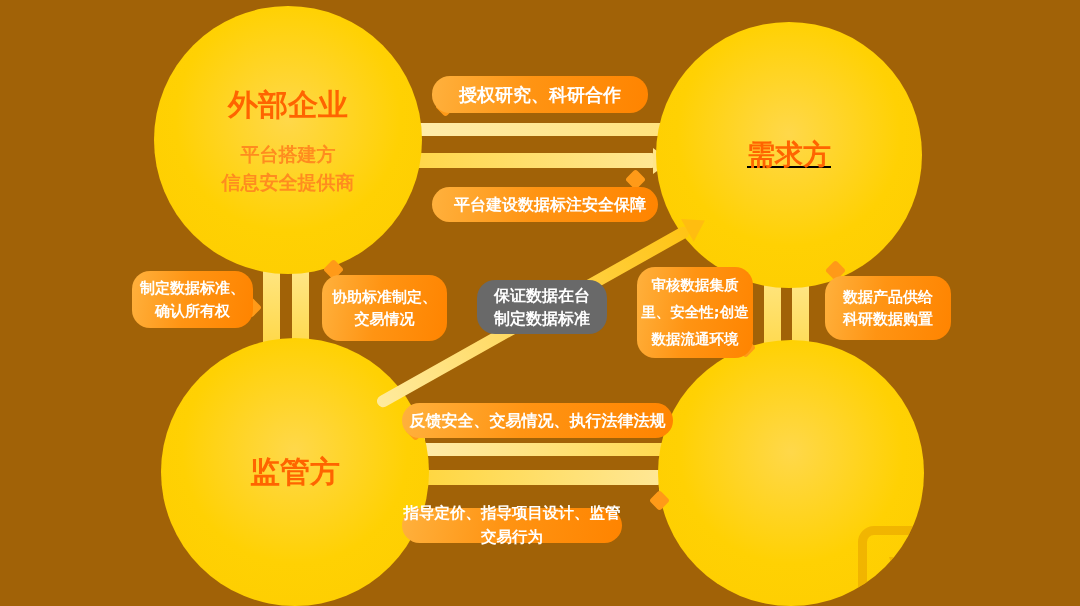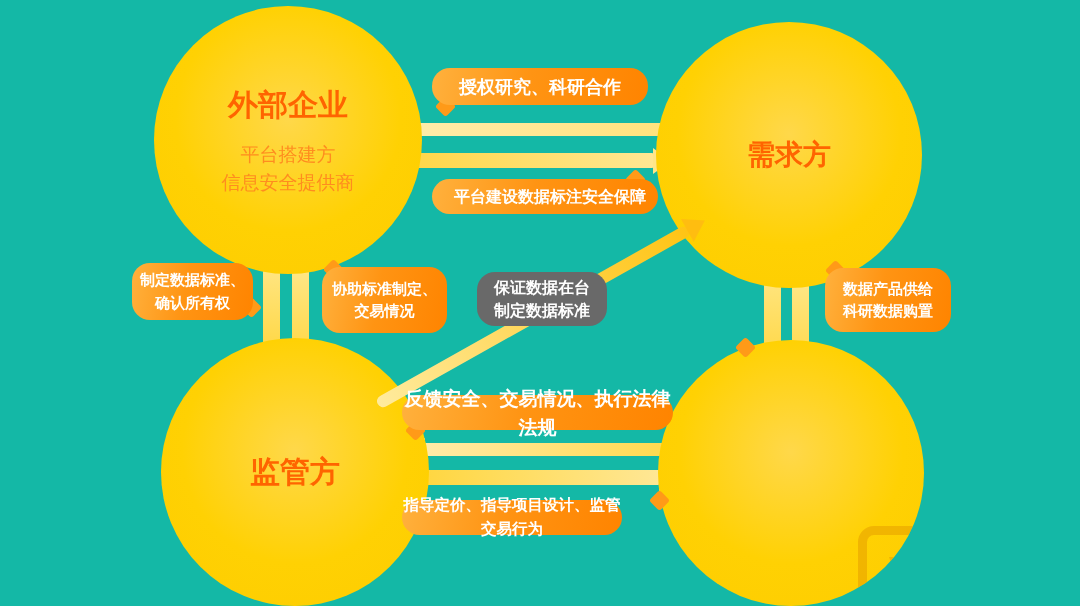--- a/index.html
+++ b/index.html
@@ -1,26 +1,26 @@
 <!DOCTYPE html>
 <html><head>
 <meta charset="utf-8">
 <style>
   html,body{margin:0;padding:0;background:#000;}
   body{font-family:"DejaVu Sans","Liberation Sans",sans-serif;}
-  #stage{position:relative;width:1080px;height:606px;background:#14b8a6;overflow:hidden;}
+  #stage{position:relative;width:1080px;height:606px;background:#a16207;overflow:hidden;}
 
   
   .circle{position:absolute;border-radius:50%;overflow:hidden;z-index:2;
     background:radial-gradient(circle at 50% 42%, #ffd84a 0%, #ffd103 55%, #fdcc00 100%);
     display:flex;flex-direction:column;align-items:center;justify-content:center;text-align:center;}
   .circle .title{color:#ff6400;font-weight:bold;font-size:30px;line-height:1.4;}
-  .circle .roles{margin-top:14px;color:#ff8c1f;font-weight:normal;font-size:19px;line-height:1.5;}
+  .circle .roles{margin-top:14px;color:#ff8c1f;font-weight:bold;font-size:19px;line-height:1.5;}
   #circle-external{left:154px;top:6px;width:268px;height:268px;}
-  #circle-demand{left:656px;top:22px;width:266px;height:266px;}
+  #circle-demand{left:656px;top:22px;width:266px;height:266px;text-decoration:underline;}
   #circle-demand .title{font-size:28px;}
   #circle-regulator{left:161px;top:338px;width:268px;height:268px;text-align:right;}
   #circle-exchange{left:658px;top:340px;width:266px;height:266px;}
 
   
   .watermark{position:absolute;left:200px;top:186px;width:82px;height:82px;
     border:9px solid rgba(230,158,0,.55);border-radius:16px;
     display:flex;align-items:center;justify-content:center;
     color:rgba(230,158,0,.55);font-size:50px;font-weight:bold;}
 
@@ -48,37 +48,37 @@
     transform:rotate(-29.3deg);z-index:3;}
   .diag .bar{width:100%;height:100%;border-radius:6px;
     background:linear-gradient(90deg,#ffeb9e 0%,#ffd450 55%,#ffc414 100%);}
   .diag .head{position:absolute;right:-19px;top:-7px;width:0;height:0;
     border-left:20px solid #ffbd10;border-top:13px solid transparent;border-bottom:13px solid transparent;}
 
   
   .bubble{position:absolute;z-index:5;color:#fff;font-weight:bold;text-align:center;
     display:flex;flex-direction:column;align-items:center;justify-content:center;
     border-radius:18px;line-height:1.5;
-    background:linear-gradient(100deg,#ffb13d 0%,#ff9413 45%,#ff8400 100%);}
+    background:linear-gradient(100deg,#ffb13d 0%,#ff9413 45%,#ff8400 100%);margin-top:8px;}
   .tail{position:absolute;width:15px;height:15px;background:#ff9a18;transform:rotate(45deg);
     border-radius:3px;z-index:4;}
 
   #bubble-grant{left:432px;top:68px;width:216px;height:37px;font-size:18px;}
   #tail-grant{left:438px;top:99px;}
   #bubble-platform{left:432px;top:179px;width:216px;height:35px;font-size:16px;padding-left:10px;}
   #tail-platform{left:628px;top:172px;}
   #bubble-set-standard{left:132px;top:263px;width:121px;height:57px;font-size:15px;}
   #tail-set-standard{left:244px;top:300px;}
   #bubble-assist{left:322px;top:267px;width:125px;height:66px;font-size:15px;}
   #tail-assist{left:326px;top:262px;}
   #bubble-review{left:637px;top:259px;width:116px;height:91px;font-size:14.5px;line-height:1.85;}
   #tail-review{left:738px;top:340px;}
   #bubble-supply{left:825px;top:268px;width:126px;height:64px;font-size:15px;}
   #tail-supply{left:828px;top:263px;}
-  #bubble-feedback{left:402px;top:395px;width:271px;height:35px;font-size:19px;}
+  #bubble-feedback{left:402px;top:395px;width:271px;height:35px;font-size:16px;}
   #tail-feedback{left:408px;top:423px;}
   #bubble-guide{left:402px;top:500px;width:220px;height:35px;font-size:15.5px;}
   #tail-guide{left:652px;top:493px;}
 
   #box-gray{left:477px;top:272px;width:130px;height:54px;font-size:16px;
     background:#696969;line-height:1.45;z-index:6;}
 </style>
 </head>
 <body>
 
@@ -144,20 +144,25 @@
     <div>确认所有权</div>
   </div>
 
   <div class="tail" id="tail-assist"></div>
   <div class="bubble" id="bubble-assist">
     <div>协助标准制定、</div>
     <div>交易情况</div>
   </div>
 
   <div class="tail" id="tail-review"></div>
+  <div class="bubble" id="bubble-review">
+    <div>审核数据集质</div>
+    <div>里、安全性;创造</div>
+    <div>数据流通环境</div>
+  </div>
 
   <div class="tail" id="tail-supply"></div>
   <div class="bubble" id="bubble-supply">
     <div>数据产品供给</div>
     <div>科研数据购置</div>
   </div>
 
   <div class="tail" id="tail-feedback"></div>
   <div class="bubble" id="bubble-feedback">
     <div>反馈安全、交易情况、执行法律法规</div>

